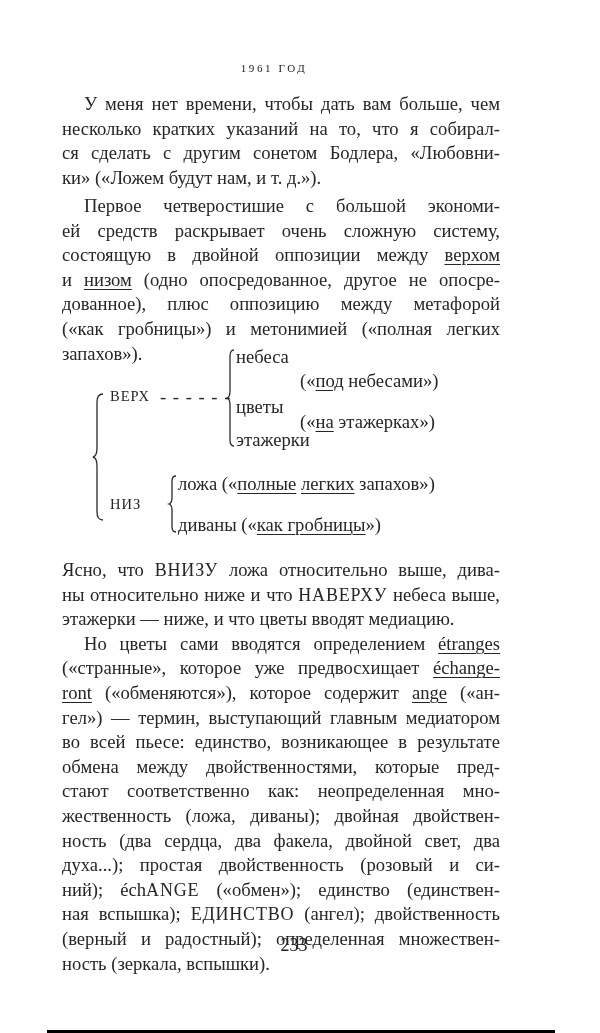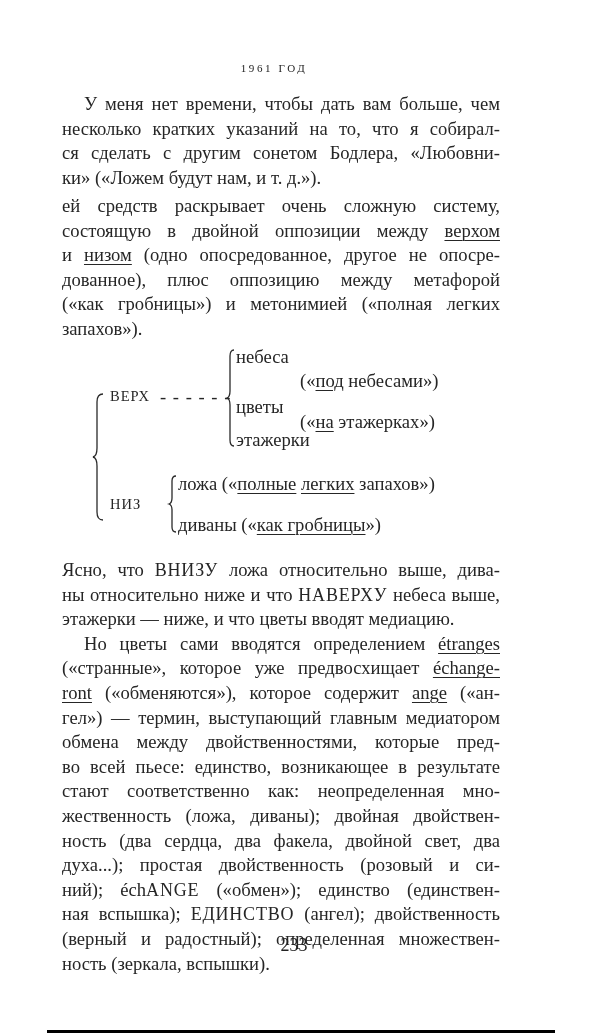--- a/index.html
+++ b/index.html
@@ -48,20 +48,21 @@
 <div class="running-head">1961 ГОД</div>
 
 <div class="text p1">
   <span class="line indent">У меня нет времени, чтобы дать вам больше, чем</span>
   <span class="line">несколько кратких указаний на то, что я собирал-</span>
   <span class="line">ся сделать с другим сонетом Бодлера, «Любовни-</span>
   <span class="line last">ки» («Ложем будут нам, и т. д.»).</span>
 </div>
 
 <div class="text p2">
+  <span class="line indent">Первое четверостишие с большой экономи-</span>
   <span class="line">ей средств раскрывает очень сложную систему,</span>
   <span class="line"><span>состоящую в двойной оппозиции между </span><span class="u">верхом</span></span>
   <span class="line"><span>и </span><span class="u">низом</span><span> (одно опосредованное, другое не опосре-</span></span>
   <span class="line">дованное), плюс оппозицию между метафорой</span>
   <span class="line">(«как гробницы») и метонимией («полная легких</span>
   <span class="line last">запахов»).</span>
 </div>
 
 <div class="diagram">
 
@@ -90,22 +91,22 @@
 </div>
 
 <div class="text p3">
   <span class="line"><span>Ясно, что </span><span class="sc">ВНИЗУ</span><span> ложа относительно выше, дива-</span></span>
   <span class="line"><span>ны относительно ниже и что </span><span class="sc">НАВЕРХУ</span><span> небеса выше,</span></span>
   <span class="line last">этажерки — ниже, и что цветы вводят медиацию.</span>
   <span class="line indent"><span>Но цветы сами вводятся определением </span><span class="u">étranges</span></span>
   <span class="line"><span>(«странные», которое уже предвосхищает </span><span class="u">échange-</span></span>
   <span class="line"><span class="u">ront</span><span> («обменяются»), которое содержит </span><span class="u">ange</span><span> («ан-</span></span>
   <span class="line">гел») — термин, выступающий главным медиатором</span>
+  <span class="line">во всей пьесе: единство, возникающее в результате</span>
   <span class="line">обмена между двойственностями, которые пред-</span>
-  <span class="line">во всей пьесе: единство, возникающее в результате</span>
   <span class="line">стают соответственно как: неопределенная мно-</span>
   <span class="line">жественность (ложа, диваны); двойная двойствен-</span>
   <span class="line">ность (два сердца, два факела, двойной свет, два</span>
   <span class="line">духа...); простая двойственность (розовый и си-</span>
   <span class="line"><span>ний); éch</span><span class="sc">ANGE</span><span> («обмен»); единство (единствен-</span></span>
   <span class="line"><span>ная вспышка); </span><span class="sc">ЕДИНСТВО</span><span> (ангел); двойственность</span></span>
   <span class="line">(верный и радостный); определенная множествен-</span>
   <span class="line last">ность (зеркала, вспышки).</span>
 </div>
 

